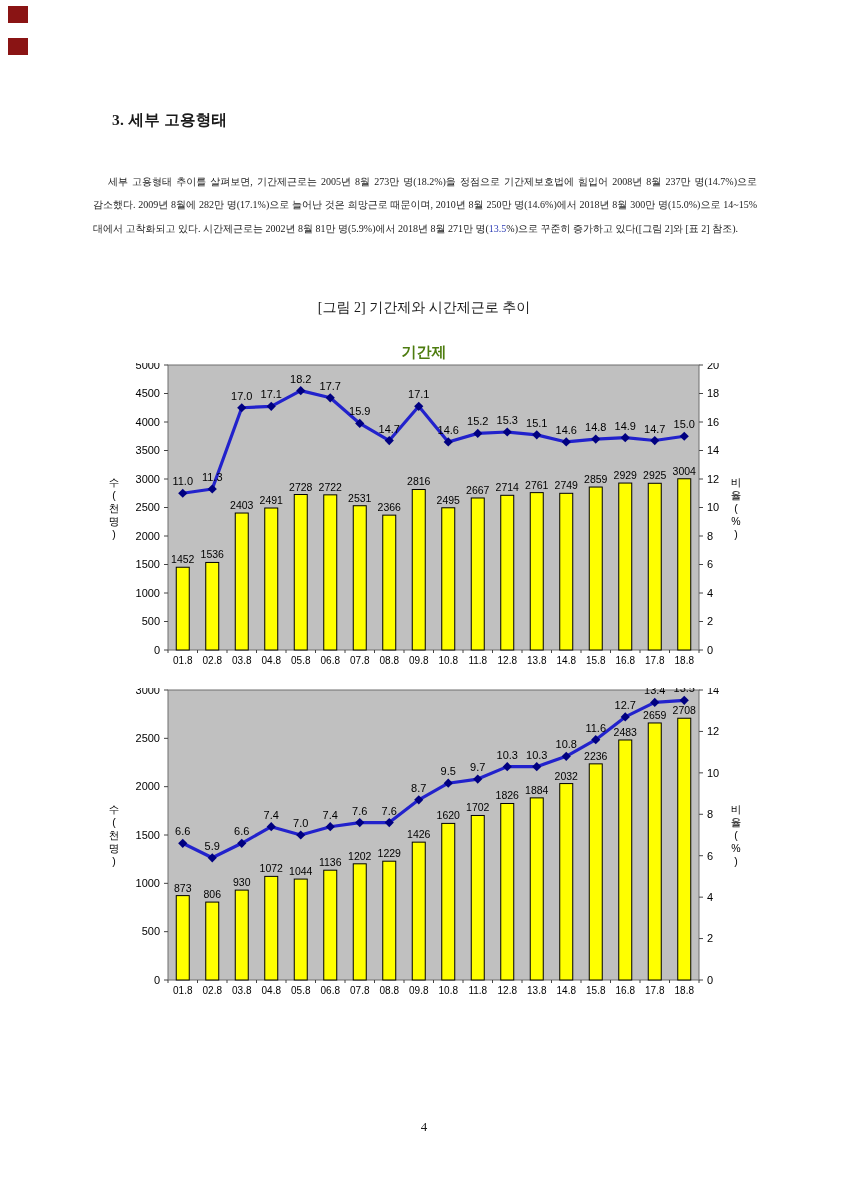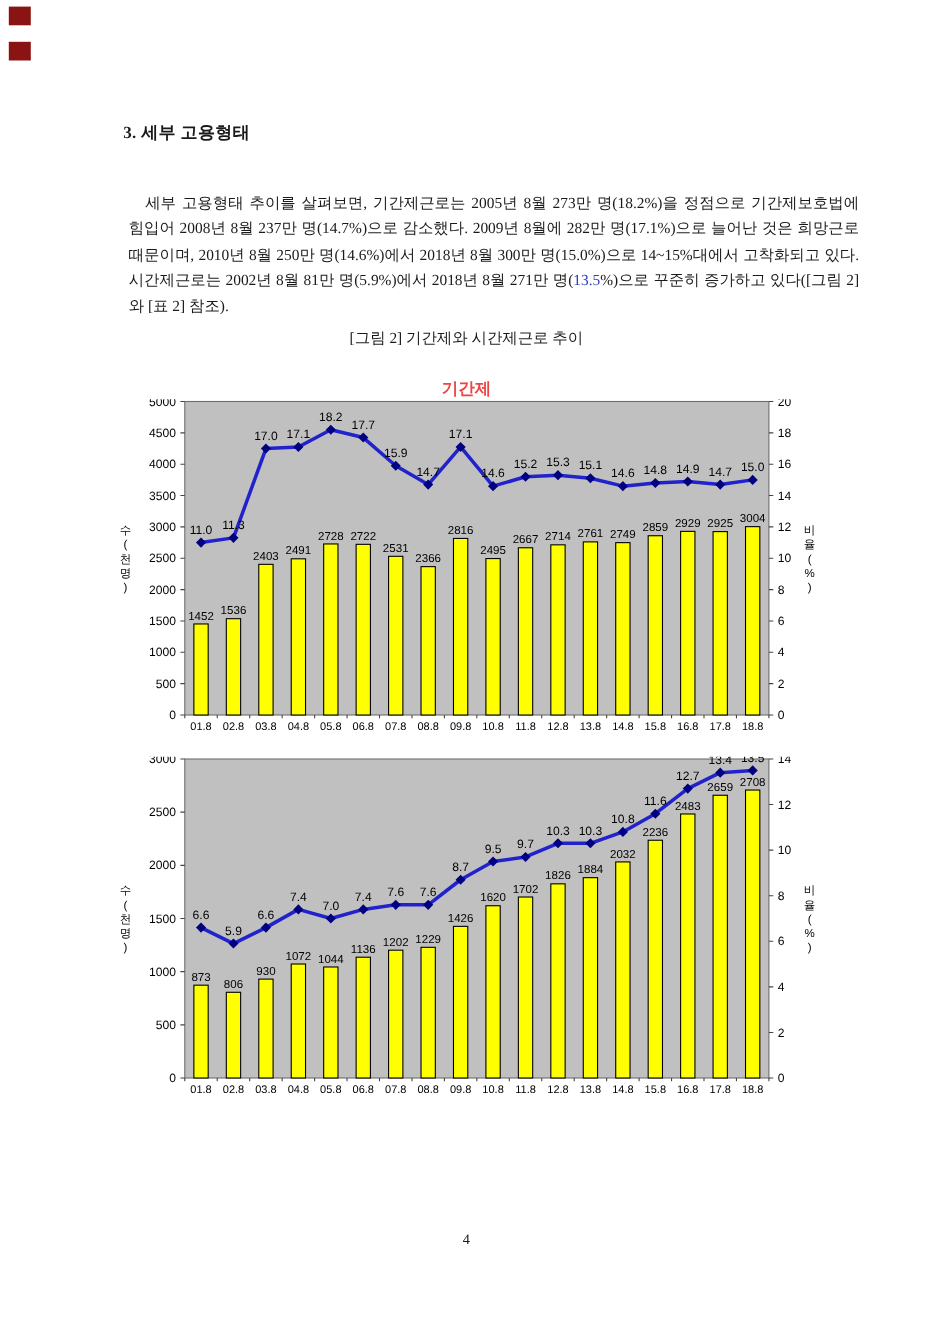--- a/index.html
+++ b/index.html
@@ -6,31 +6,30 @@
   body{
     width:848px;height:1200px;background:#ffffff;position:relative;
     font-family:"Liberation Serif", serif;color:#1a1a1a;overflow:hidden;
   }
   .red-mark{position:absolute;left:8px;width:20px;height:17px;}
   #red-mark-1{top:6px;}
   #red-mark-2{top:38px;}
   .heading{position:absolute;left:112px;top:110px;font-size:15.5px;font-weight:bold;letter-spacing:.3px;}
   .para{
     position:absolute;left:93px;top:160px;width:664px;
-    font-size:14px;line-height:23.4px;text-align:justify;text-indent:15px;
+    font-size:10px;line-height:23.4px;text-align:justify;text-indent:15px;
     word-break:keep-all;
-    margin-left:24px;
   }
   .caption{position:absolute;left:0;top:299px;width:848px;text-align:center;font-size:14px;font-family:Liberation Serif, serif;}
   .chart-block{position:absolute;left:84px;width:680px;}
   #chart1-block{top:344px;}
   #chart2-block{top:688px;}
   .chart-title{
-    text-align:center;font-family:Liberation Sans, sans-serif;
-    font-weight:bold;font-size:15px;height:19px;line-height:19px;color:#ef4444;
+    text-align:center;font-family:Liberation Mono, monospace;
+    font-weight:bold;font-size:15px;height:19px;line-height:19px;color:#4d7c0f;
   }
   svg{display:block;}
   svg text{font-family:"Liberation Sans",sans-serif;fill:#000;}
   .pagenum{position:absolute;left:0;top:1119px;width:848px;text-align:center;font-size:13px;}
 </style>
 </head>
 <body>
 
 <div class="page">
 

